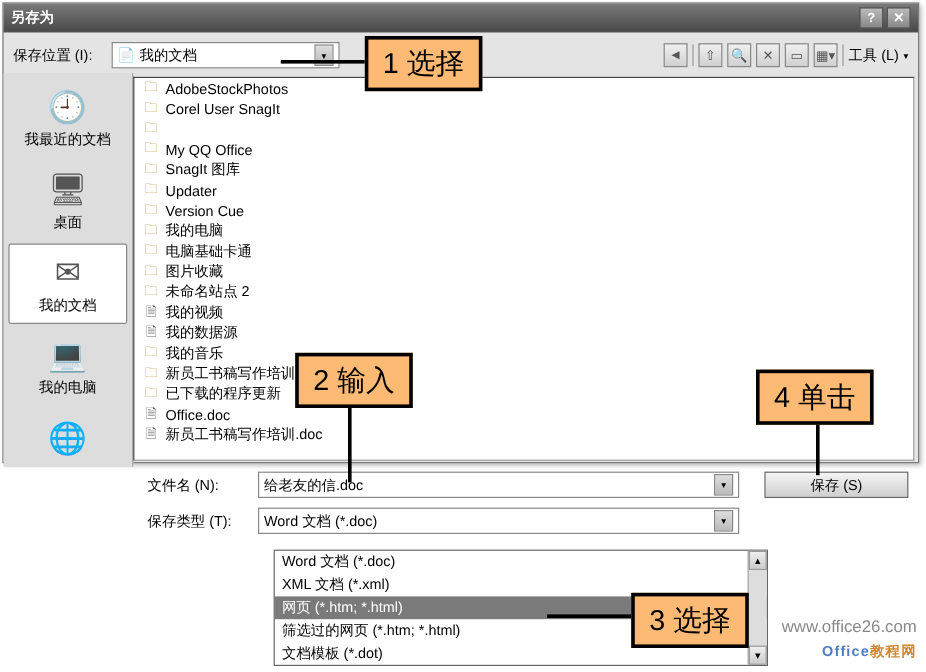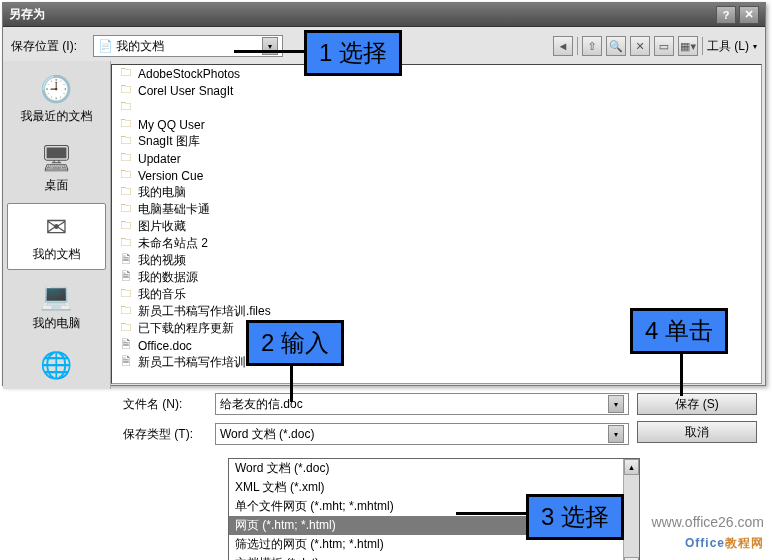--- a/index.html
+++ b/index.html
@@ -24,28 +24,28 @@
 .filepane{flex:1;background:#fff;border:1px inset #999;margin:3px 3px 0 0;overflow:auto;display:flex;flex-wrap:wrap;flex-direction:column;align-content:flex-start;max-height:320px;}
 .fileitem{display:flex;align-items:center;gap:4px;padding:1px 6px;white-space:nowrap;height:17px;}
 .fileitem .icon{width:16px;height:14px;display:inline-flex;align-items:center;justify-content:center;font-size:11px;}
 .ficon-folder{color:#b58b3e;}
 .ficon-file{color:#666;}
 .bottom{padding:4px 8px;display:flex;gap:8px;}
 .fieldcol{flex:1;}
 .fieldrow{display:flex;align-items:center;gap:8px;margin-bottom:8px;}
 .fieldrow label{width:84px;}
 .fieldrow .combo{flex:1;width:100%;justify-content:flex-end;}
-.btncol{width:120px;display:flex;flex-direction:column;gap:6px;padding-top:0;}
+.btncol{width:120px;display:flex;flex-direction:column;gap:6px;padding-top:0;margin-left:13px;}
 .winbtn{height:22px;border:1px solid #666;background:linear-gradient(#f4f4f4,#cfcfcf);display:flex;align-items:center;justify-content:center;}
 .dropdown{position:absolute;left:228px;top:458px;width:412px;background:#fff;border:1px solid #666;z-index:5;}
 .dropdown .opt{padding:1px 6px;white-space:nowrap;}
 .dropdown .opt.sel{background:#7a7a7a;color:#fff;}
 .dropdown .scroll{position:absolute;right:0;top:0;bottom:0;width:16px;background:#ddd;border-left:1px solid #aaa;}
 .dropdown .scroll .sbtn{height:16px;background:linear-gradient(#eee,#ccc);border:1px solid #999;display:flex;align-items:center;justify-content:center;font-size:9px;}
-.callout{position:absolute;border:3px solid #000;background:#3b82f6;padding:4px 12px;font-size:24px;font-weight:normal;display:flex;align-items:center;z-index:20;}
+.callout{position:absolute;border:3px solid #000;background:#fdba74;padding:4px 12px;font-size:24px;font-weight:normal;display:flex;align-items:center;z-index:20;}
 .line{position:absolute;background:#000;z-index:19;}
 .leader-h{height:3px;}
 .leader-v{width:3px;}
 .watermark{position:absolute;right:8px;bottom:8px;color:#c56a00;font-weight:bold;font-size:18px;letter-spacing:1px;opacity:0.8;}
 .watermark2{position:absolute;right:8px;bottom:30px;color:#888;font-size:14px;}
 </style>
 </head>
 <body>
 
 <div class="dialog">
@@ -106,21 +106,21 @@
         </div>
         <div class="fileitem">
           <span class="icon ficon-folder">🗀</span>
           <span>Corel User SnagIt</span>
         </div>
         <div class="fileitem">
           <span class="icon ficon-folder">🗀</span>
         </div>
         <div class="fileitem">
           <span class="icon ficon-folder">🗀</span>
-          <span>My QQ User</span>
+          <span>My QQ Office</span>
         </div>
         <div class="fileitem">
           <span class="icon ficon-folder">🗀</span>
           <span>SnagIt 图库</span>
         </div>
         <div class="fileitem">
           <span class="icon ficon-folder">🗀</span>
           <span>Updater</span>
         </div>
         <div class="fileitem">
@@ -187,43 +187,41 @@
       <div class="fieldrow">
         <label>保存类型 (T):</label>
         <div class="combo">
           <span>Word 文档  (*.doc)</span>
           <span class="arrow">▾</span>
         </div>
       </div>
     </div>
     <div class="btncol">
       <div class="winbtn">保存 (S)</div>
-      <div class="winbtn">取消</div>
     </div>
   </div>
 </div>
 
 <div class="dropdown">
   <div class="opt">Word 文档 (*.doc)</div>
   <div class="opt">XML 文档 (*.xml)</div>
-  <div class="opt">单个文件网页 (*.mht; *.mhtml)</div>
   <div class="opt sel">网页 (*.htm; *.html)</div>
   <div class="opt">筛选过的网页 (*.htm; *.html)</div>
   <div class="opt">文档模板 (*.dot)</div>
   <div class="scroll">
     <div class="sbtn">▴</div>
     <div style="flex:1"></div>
     <div class="sbtn" style="position:absolute;bottom:0;left:0;right:0">▾</div>
   </div>
 </div>
 
 <div class="callout" style="left:304px;top:30px">1 选择</div>
 <div class="line leader-h" style="left:234px;top:50px;width:70px"></div>
 
-<div class="callout" style="left:246px;top:320px">2 输入</div>
+<div class="callout" style="left:246px;top:294px">2 输入</div>
 <div class="line leader-v" style="left:290px;top:338px;height:64px"></div>
 
 <div class="callout" style="left:526px;top:494px">3 选择</div>
 <div class="line leader-h" style="left:456px;top:512px;width:70px"></div>
 
 <div class="callout" style="left:630px;top:308px">4 单击</div>
 <div class="line leader-v" style="left:680px;top:344px;height:52px"></div>
 
 <div class="watermark2">www.office26.com</div>
 <div class="watermark">

